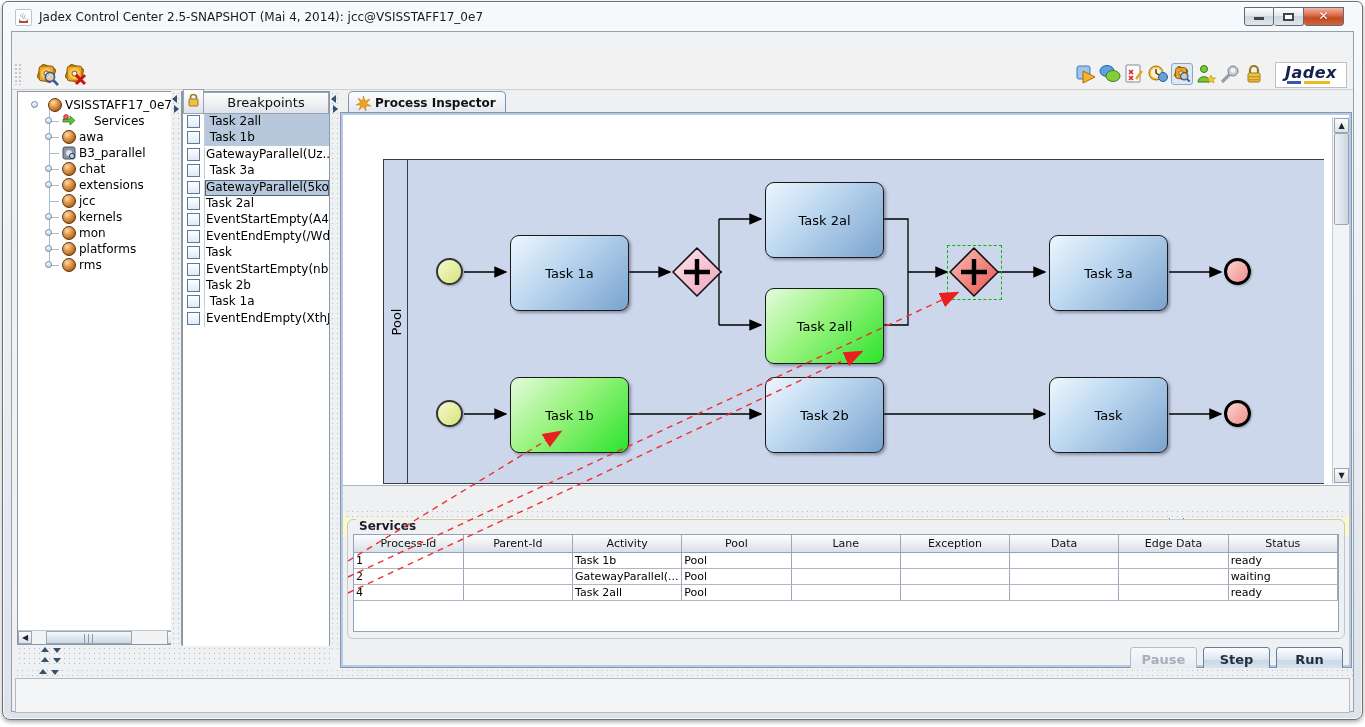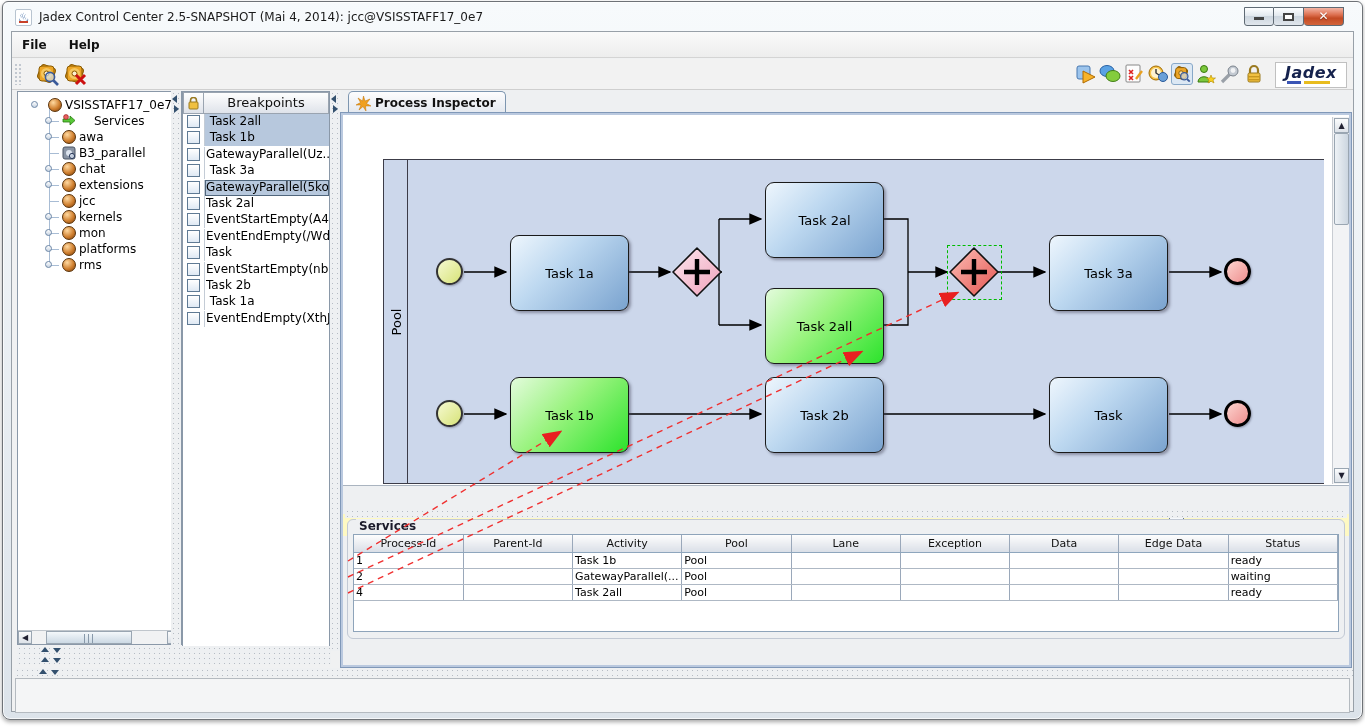--- a/index.html
+++ b/index.html
@@ -40,21 +40,21 @@
 .rail { position:absolute; background:#a8bcd4; }
 .hsb { position:absolute; left:0; right:0; bottom:0; height:14px; background:#f1f2f3; border-top:1px solid #c0c6cc; }
 .hsb .arrow { position:absolute; top:0; width:14px; height:13px; background:linear-gradient(#fbfcfd,#dde2e8); border:1px solid #9aa6b2; text-align:center; font-size:8px; line-height:12px; color:#223; }
 .hsb .thumb { position:absolute; left:28px; top:0; width:86px; height:13px; background:linear-gradient(#f4f8fb,#ccd9e4); border:1px solid #9aa6b2; }
 .hsb .gripmarks { position:absolute; left:50%; top:2px; width:9px; height:9px; margin-left:-5px; border-left:1px solid #8899aa; border-right:1px solid #8899aa; }
 .hsb .gripmarks::after { content:""; position:absolute; left:3px; top:0; bottom:0; width:1px; background:#8899aa; }
 .vdiv { position:absolute; width:10px; background:#eef0f2; background-image:radial-gradient(#b6bcc4 .7px, transparent .9px); background-size:5px 5px; }
 .hdivdots { position:absolute; background:#eef0f2; background-image:radial-gradient(#b6bcc4 .7px, transparent .9px); background-size:5px 5px; }
 .tri { position:absolute; width:0; height:0; }
 #bppanel { left:179px; top:89px; width:148px; height:560px; }
-.bp-header { position:absolute; left:0; top:0; right:0; height:22px; display:flex; }
+.bp-header { position:absolute; left:0; top:0; right:0; height:22px; display:flex;align-items:flex-end; }
 .bp-h-cell { background:linear-gradient(#fefefe,#dfe3ea); border:1px solid #9aa4b0; border-left:none; font-size:13px; text-align:center; color:#111; line-height:20px; }
 .bp-rows { position:absolute; top:22px; left:0; right:0; bottom:0; }
 .bp-row { position:absolute; left:0; right:0; height:16px; }
 .bp-row.sel .lbl { background:#b7c8dd; }
 .bp-check { position:absolute; left:4px; top:1px; width:13px; height:13px; background:linear-gradient(#ffffff,#dfe9f4); border:1px solid #5f7a94; }
 .bp-lbl-wrap { position:absolute; left:21px; right:0; top:0; bottom:0; border-left:1px solid #c4ccd6; }
 .bp-row .lbl { display:block; height:16px; font-size:12px; line-height:15px; white-space:pre; overflow:hidden; color:#000; padding-left:1px; }
 .bp-row.focus .lbl { outline:1px solid #51677d; outline-offset:-1px; }
 #mainpanel { position:absolute; left:338px; top:88px; width:1010px; height:577px; background:#eef0f2;padding-left:48px; }
 .tab { position:absolute; left:7px; top:1px; height:23px; padding:0 9px 0 26px; background:linear-gradient(#fdfdfe,#e2e7ee); border:1px solid #7d96b0; border-bottom:none; border-radius:5px 5px 0 0; font-size:12px; font-weight:bold; line-height:22px; color:#111; }
@@ -108,24 +108,20 @@
           </div>
         <div class="wbtn">
             <span class="glyph-max"></span>
           </div>
         <div class="wbtn close">
             <span class="glyph-x">✕</span>
           </div>
       </div>
     </div>
     <div class="plate">
-      <div class="menubar">
-        <span class="menu-item">File</span>
-        <span class="menu-item">Help</span>
-      </div>
       <div class="toolbar">
         <div class="grip"></div>
         <svg class="tbicon" style="left:22px" viewBox="0 0 26 26">
           <rect x="5" y="5" width="15" height="15" rx="3" transform="rotate(22.5 12.5 12.5)" fill="#eda627" stroke="#8a5a00"></rect>
           <rect x="5" y="5" width="15" height="15" rx="3" fill="#eda627" stroke="#8a5a00"></rect>
           <circle cx="12.5" cy="12.5" r="5.5" fill="#f6c860"></circle>
           <circle cx="12.5" cy="12.5" r="2.5" fill="#fdf0d0" stroke="#8a5a00"></circle>
           <circle cx="16" cy="16" r="4.6" fill="rgba(205,225,248,.65)" stroke="#3a5a9a" stroke-width="1.6"></circle>
           <line x1="19.5" y1="19.5" x2="24" y2="24" stroke="#3a5a9a" stroke-width="2.6"></line>
         </svg>
@@ -506,20 +502,25 @@
                     <td></td>
                     <td></td>
                     <td></td>
                     <td></td>
                     <td>ready</td>
                   </tr>
                 </tbody>
             </table>
           </div>
         </div>
+        <div class="btnrow">
+          <div class="jbtn disabled">Pause</div>
+          <div class="jbtn">Step</div>
+          <div class="jbtn">Run</div>
+        </div>
       </div>
     </div>
 
     <div class="hdivdots" style="left:14px; top:644px; width:314px; height:8px;">
       <span class="tri" style="left:24px; top:1px; border-left:4px solid transparent; border-right:4px solid transparent; border-bottom:5px solid #33506e;"></span>
       <span class="tri" style="left:36px; top:2px; border-left:4px solid transparent; border-right:4px solid transparent; border-top:5px solid #33506e;"></span>
     </div>
     <div class="hdivdots" style="left:14px; top:654px; width:314px; height:8px;">
       <span class="tri" style="left:24px; top:1px; border-left:4px solid transparent; border-right:4px solid transparent; border-bottom:5px solid #33506e;"></span>
       <span class="tri" style="left:36px; top:2px; border-left:4px solid transparent; border-right:4px solid transparent; border-top:5px solid #33506e;"></span>

